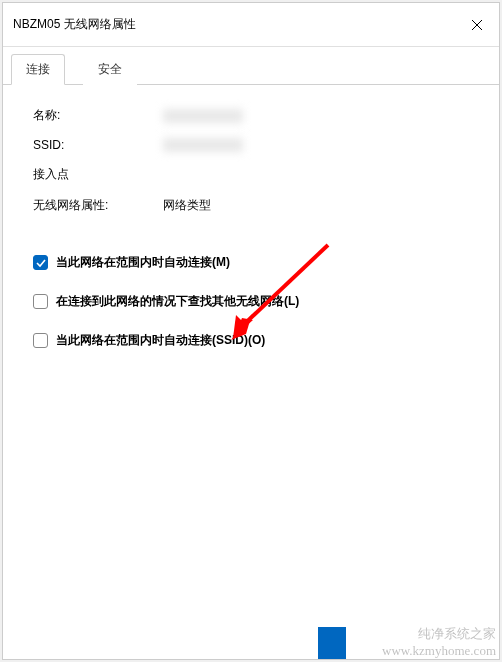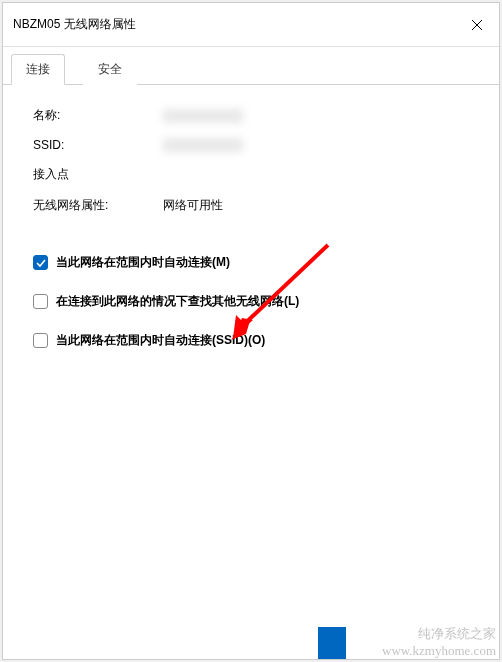--- a/index.html
+++ b/index.html
@@ -177,21 +177,21 @@
     </div>
     <div class="row">
       <span class="label">SSID:</span>
       <span class="value"><span class="blurred">NBZM05</span></span>
     </div>
     <div class="row">
       <span class="value">接入点</span>
     </div>
     <div class="row">
       <span class="label">无线网络属性:</span>
-      <span class="value">网络可用性</span>
+      <span class="value">网络类型</span>
     </div>
 
     <div class="checks">
 
       <div class="check-row">
         <span class="cb checked">
           <svg width="10" height="10" viewBox="0 0 10 10">
               <path d="M1 5 L4 8 L9 2" stroke="#fff" stroke-width="1.6" fill="none"></path>
             </svg>
         </span>

